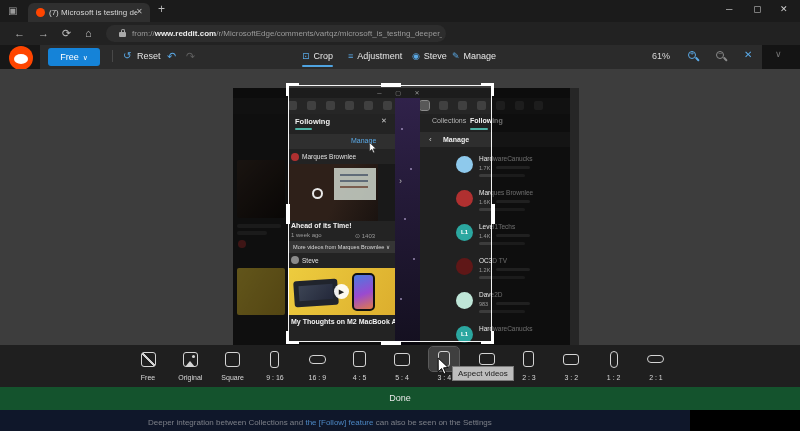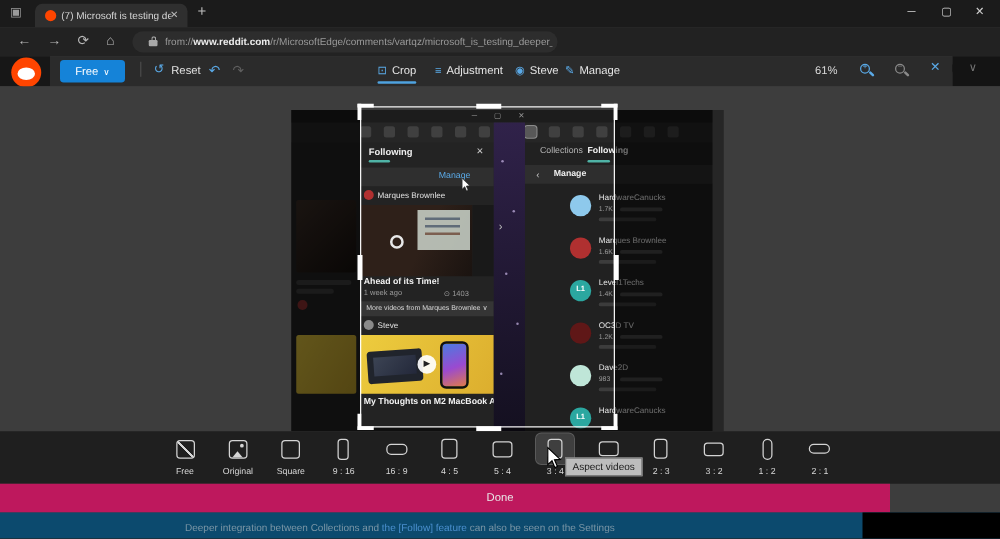--- a/index.html
+++ b/index.html
@@ -166,23 +166,23 @@
   .sh-34  { width:12px; height:16px; }
   .sh-43  { width:16px; height:12px; }
   .sh-23  { width:11px; height:16px; }
   .sh-32  { width:16px; height:11px; }
   .sh-12  { width:8px;  height:17px; border-radius:4px; }
   .sh-21  { width:17px; height:8px;  border-radius:4px; }
   #ratio-tooltip { left:452px; top:366px; height:15px; background:#bdbdbd; border:1px solid #7a7a7a; color:#1a1a1a; font-size:8px; line-height:13px; padding:0 5px; white-space:nowrap; }
   #main-cursor { left:437px; top:357px; width:13px; height:19px; }
 
   
-  #donebar { left:0; top:387px; width:712px; height:23px; background:#be185d; }
+  #donebar { left:0; top:387px; width:800px; height:23px; background:#14532d; }
   #done-btn { left:370px; top:4px; width:60px; height:15px; color:#e8e8e8; font-size:9px; text-align:center; line-height:15px; border-radius:3px; }
-  #pagestrip { left:0; top:410px; width:800px; height:21px; background:#0c4a6e; }
+  #pagestrip { left:0; top:410px; width:800px; height:21px; background:#0f172a; }
   #footer-text { left:148px; top:8px; font-size:8px; color:rgba(210,210,210,.55); white-space:nowrap; }
   #footer-text .lnk { color:rgba(90,160,230,.8); }
   #page-img-block { left:690px; top:0; width:110px; height:21px; background:#000; }
 </style>
 </head>
 <body>
 
 <div id="stage">
 
   <div id="tabbar" class="abs">

